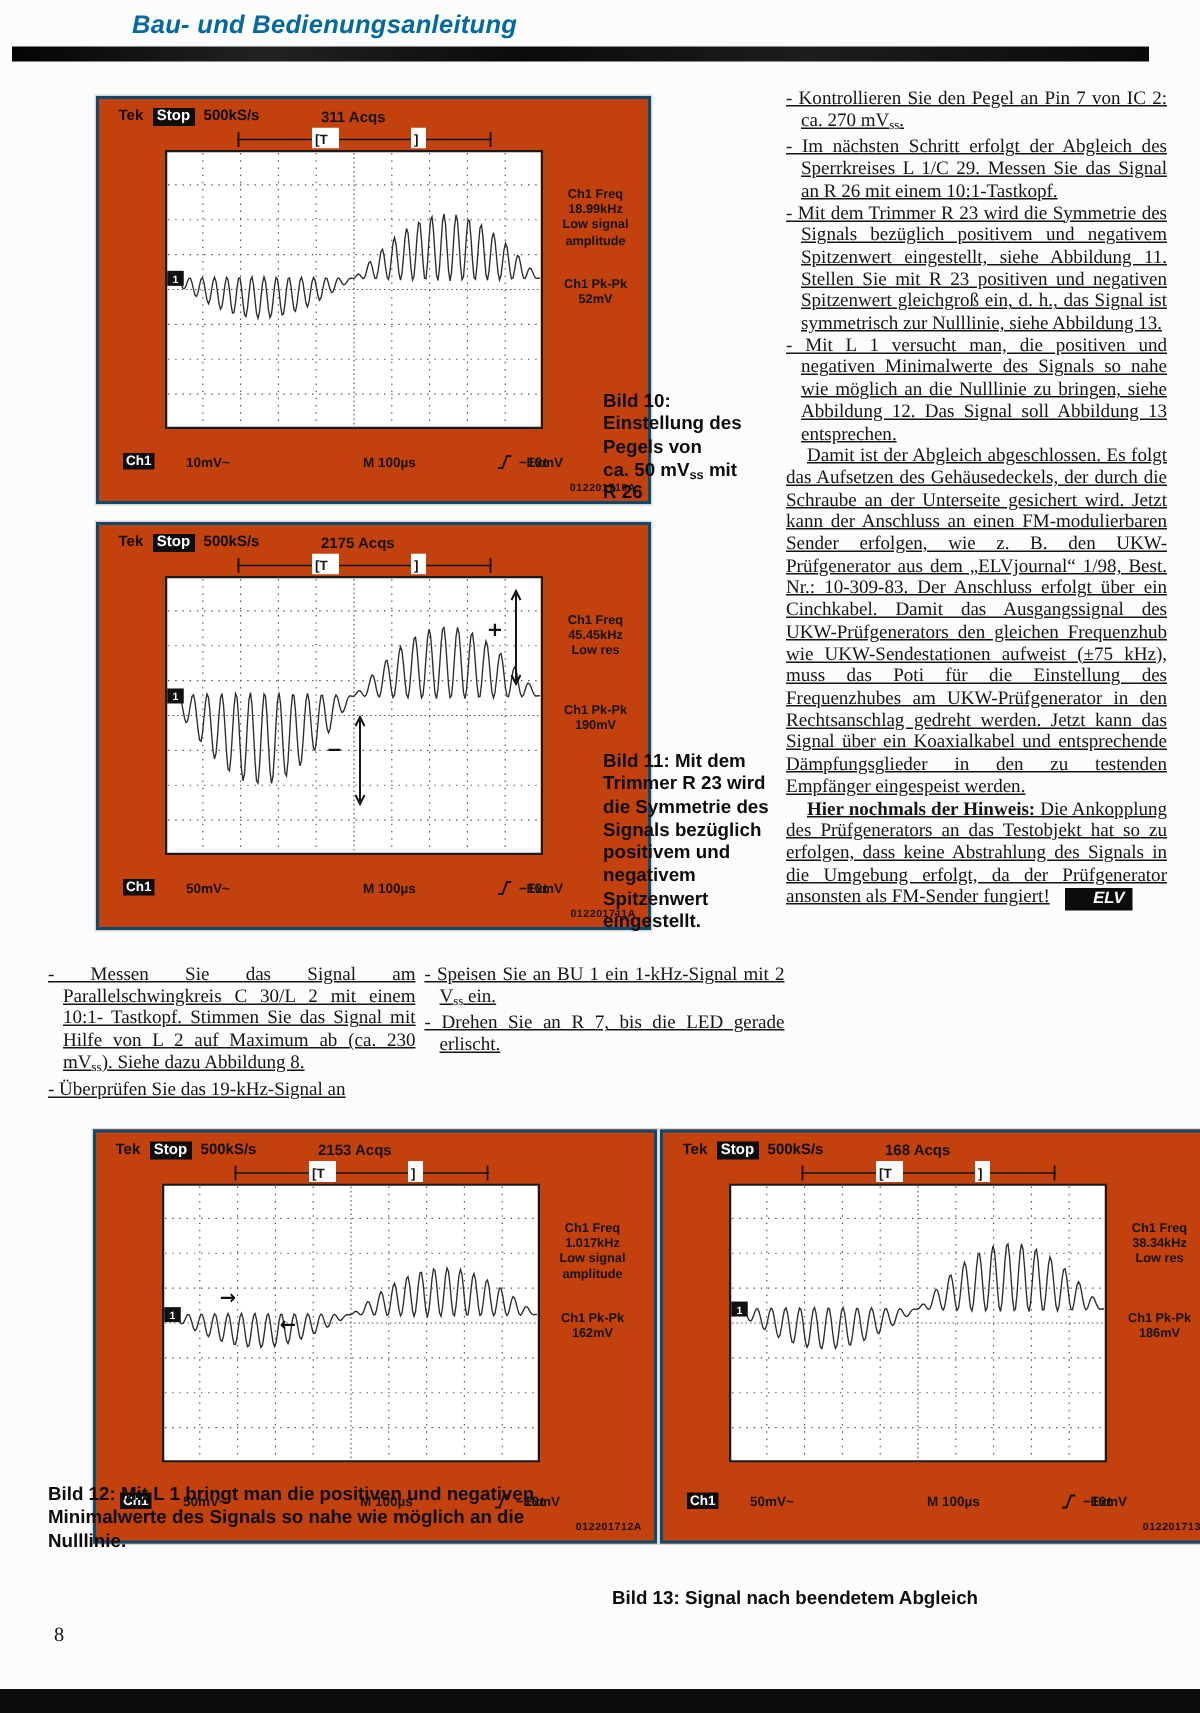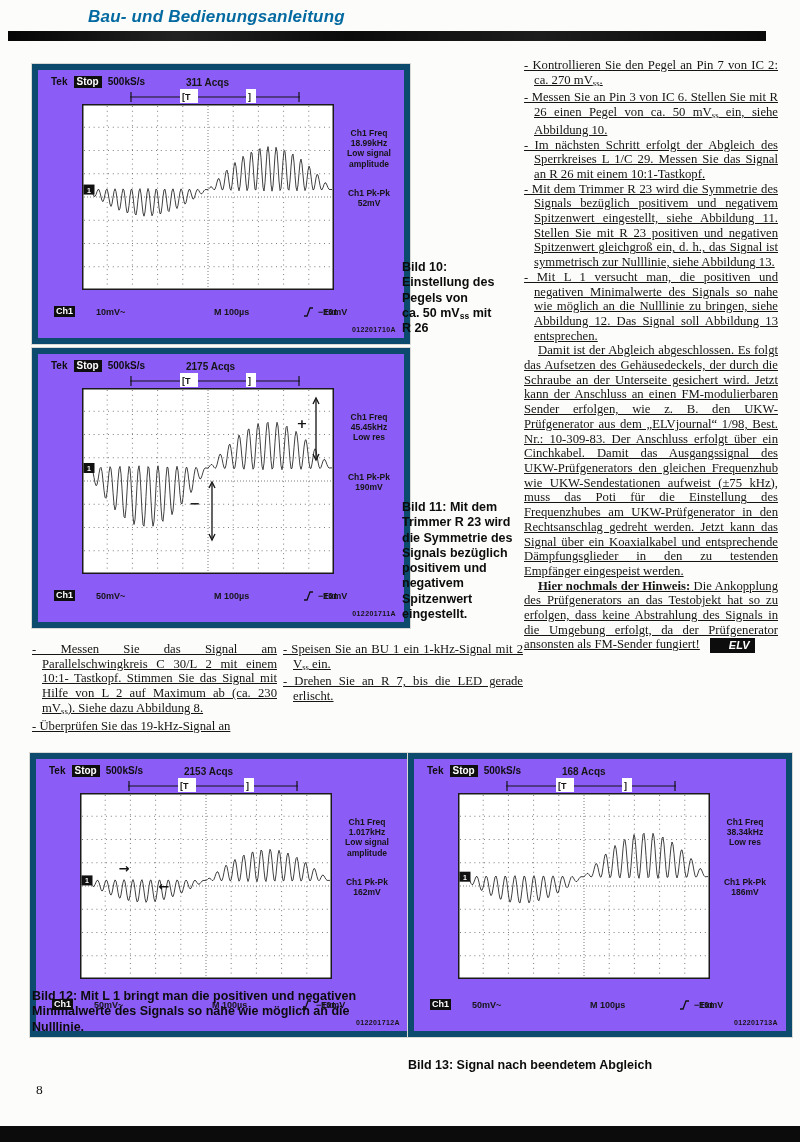--- a/index.html
+++ b/index.html
@@ -6,21 +6,21 @@
   .page{position:relative;width:800px;height:1142px;background:#fcfcfa;overflow:hidden;
         font-family:"Liberation Serif",serif;color:#151515;}
   
   .hdr-title{position:absolute;left:40px;top:7px;font:italic bold 17px "Liberation Sans",sans-serif;color:#0369a1;letter-spacing:.2px;margin-left:48px;}
   .hdr-bar{position:absolute;left:8px;top:31px;width:758px;height:10px;
            background:linear-gradient(90deg,#050505,#222 22%,#0b0b0b 45%,#1d1d1d 70%,#0a0a0a);}
   .bot-bar{position:absolute;left:0;top:1126px;width:800px;height:16px;background:#0c0c0c;}
   .pnum{position:absolute;left:36px;top:1082px;font-size:13.5px;}
 
   
-  .scope{position:absolute;background:#8b5cf6;border:6px solid #0c4a6e;box-shadow:0 0 0 1px #d8d8d4;}
+  .scope{position:absolute;background:#c2410c;border:2px solid #0c4a6e;box-shadow:0 0 0 1px #d8d8d4;margin-left:32px;}
   #s0{left:32px;top:64px;width:366px;height:268px;}
   #s1{left:32px;top:348px;width:366px;height:268px;}
   #s2{left:30px;top:753px;width:372px;height:272px;}
   #s3{left:408px;top:753px;width:372px;height:272px;}
   .head{position:absolute;left:13px;top:6px;display:flex;gap:6px;align-items:baseline;
         font:bold 10px "Liberation Sans",sans-serif;color:#0e0e0e;}
   .stop{background:#0e0e0e;color:#fff;padding:0 3px 1px;}
   .acqs{position:absolute;left:148px;top:7px;font:bold 10px "Liberation Sans",sans-serif;}
   .bracket{position:absolute;left:92px;top:19px;}
   .grat{position:absolute;left:44px;top:34px;}
@@ -206,21 +206,20 @@
     <p class="bullet"><span>- Messen Sie das Signal am Parallelschwingkreis C 30/L 2 mit einem 10:1- Tastkopf. Stimmen Sie das Signal mit Hilfe von L 2 auf Maximum ab (ca. 230 mV</span><span class="sub">ss</span><span>). Siehe dazu Abbildung 8.</span></p>
     <p class="bullet"><span>- Überprüfen Sie das 19-kHz-Signal an</span></p>
   </div>
   <div class="txtcol colB">
     <p class="bullet"><span>- Speisen Sie an BU 1 ein 1-kHz-Signal mit 2 V</span><span class="sub">ss</span><span> ein.</span></p>
     <p class="bullet"><span>- Drehen Sie an R 7, bis die LED gerade erlischt.</span></p>
   </div>
 
   <div class="txtcol colR">
     <p class="bullet"><span>- Kontrollieren Sie den Pegel an Pin 7 von IC 2: ca. 270 mV</span><span class="sub">ss</span><span>.</span></p>
-    <p class="bullet"><span>- Messen Sie an Pin 3 von IC 6. Stellen Sie mit R 26 einen Pegel von ca. 50 mV</span><span class="sub">ss</span><span> ein, siehe Abbildung 10.</span></p>
     <p class="bullet"><span>- Im nächsten Schritt erfolgt der Abgleich des Sperrkreises L 1/C 29. Messen Sie das Signal an R 26 mit einem 10:1-Tastkopf.</span></p>
     <p class="bullet"><span>- Mit dem Trimmer R 23 wird die Symmetrie des Signals bezüglich positivem und negativem Spitzenwert eingestellt, siehe Abbildung 11. Stellen Sie mit R 23 positiven und negativen Spitzenwert gleichgroß ein, d. h., das Signal ist symmetrisch zur Nulllinie, siehe Abbildung 13.</span></p>
     <p class="bullet"><span>- Mit L 1 versucht man, die positiven und negativen Minimalwerte des Signals so nahe wie möglich an die Nulllinie zu bringen, siehe Abbildung 12. Das Signal soll Abbildung 13 entsprechen.</span></p>
     <p class="para">Damit ist der Abgleich abgeschlossen. Es folgt das Aufsetzen des Gehäusedeckels, der durch die Schraube an der Unterseite gesichert wird. Jetzt kann der Anschluss an einen FM-modulierbaren Sender erfolgen, wie z. B. den UKW-Prüfgenerator aus dem „ELVjournal“ 1/98, Best. Nr.: 10-309-83. Der Anschluss erfolgt über ein Cinchkabel. Damit das Ausgangssignal des UKW-Prüfgenerators den gleichen Frequenzhub wie UKW-Sendestationen aufweist (±75 kHz), muss das Poti für die Einstellung des Frequenzhubes am UKW-Prüfgenerator in den Rechtsanschlag gedreht werden. Jetzt kann das Signal über ein Koaxialkabel und entsprechende Dämpfungsglieder in den zu testenden Empfänger eingespeist werden.</p>
     <p class="para"><span><span class="b">Hier nochmals der Hinweis:</span><span> Die Ankopplung des Prüfgenerators an das Testobjekt hat so zu erfolgen, dass keine Abstrahlung des Signals in die Umgebung erfolgt, da der Prüfgenerator ansonsten als FM-Sender fungiert!</span></span><span class="elv">ELV</span></p>
   </div>
 
   <div class="scope" id="s2">
     <div class="head">
       <span>Tek</span>

